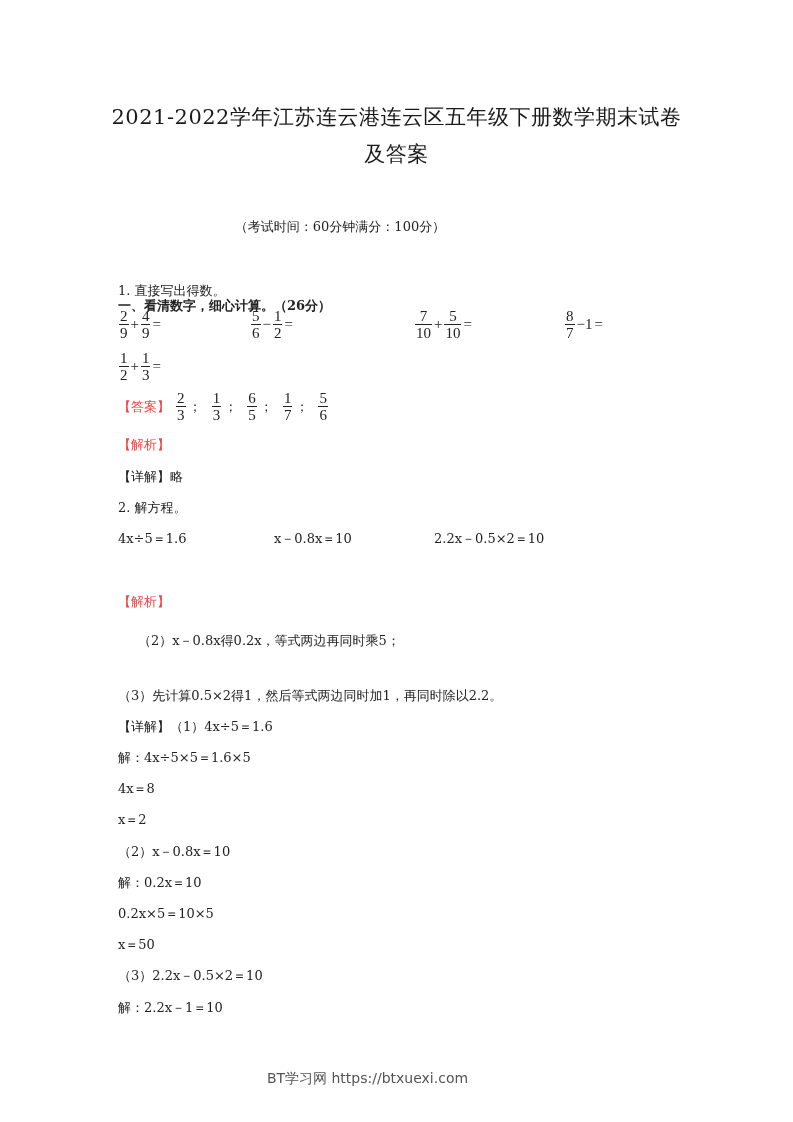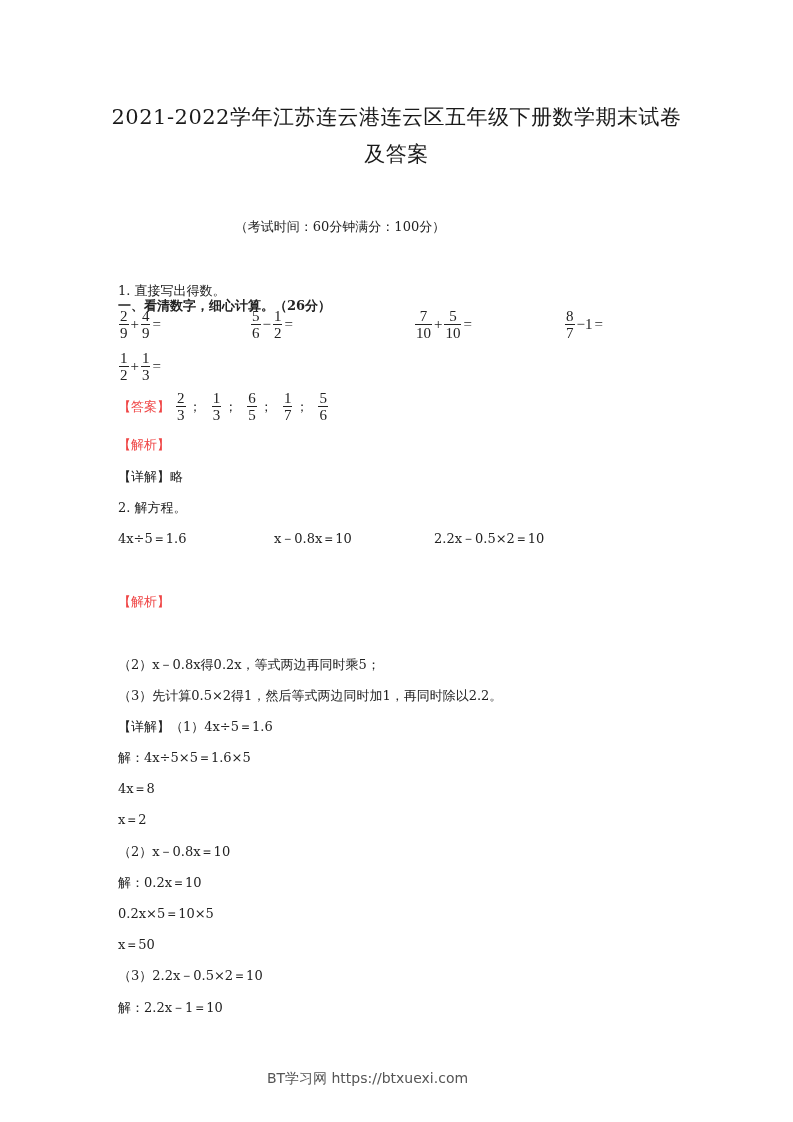--- a/index.html
+++ b/index.html
@@ -63,21 +63,21 @@
   </div>
 
   <div class="line" style="top:499px;">2. 解方程。</div>
   <div class="line" style="top:530px;">4x÷5＝1.6</div>
   <div class="line" style="top:530px; left:274px;">x－0.8x＝10</div>
   <div class="line" style="top:530px; left:434px;">2.2x－0.5×2＝10</div>
 
 
   <div class="line blue" style="top:593px;">【解析】</div>
 
-  <div class="line" style="top:656px;">（2）x－0.8x得0.2x，等式两边再同时乘5；</div>
+  <div class="line" style="top:632px;margin-left:20px;">（2）x－0.8x得0.2x，等式两边再同时乘5；</div>
   <div class="line" style="top:687px;">（3）先计算0.5×2得1，然后等式两边同时加1，再同时除以2.2。</div>
 
   <div class="line" style="top:718px;">
     <span>【详解】</span><span>（1）4x÷5＝1.6</span>
   </div>
   <div class="line" style="top:749px;">解：4x÷5×5＝1.6×5</div>
   <div class="line" style="top:780px;">4x＝8</div>
   <div class="line" style="top:811px;">x＝2</div>
   <div class="line" style="top:843px;">（2）x－0.8x＝10</div>
   <div class="line" style="top:874px;">解：0.2x＝10</div>

